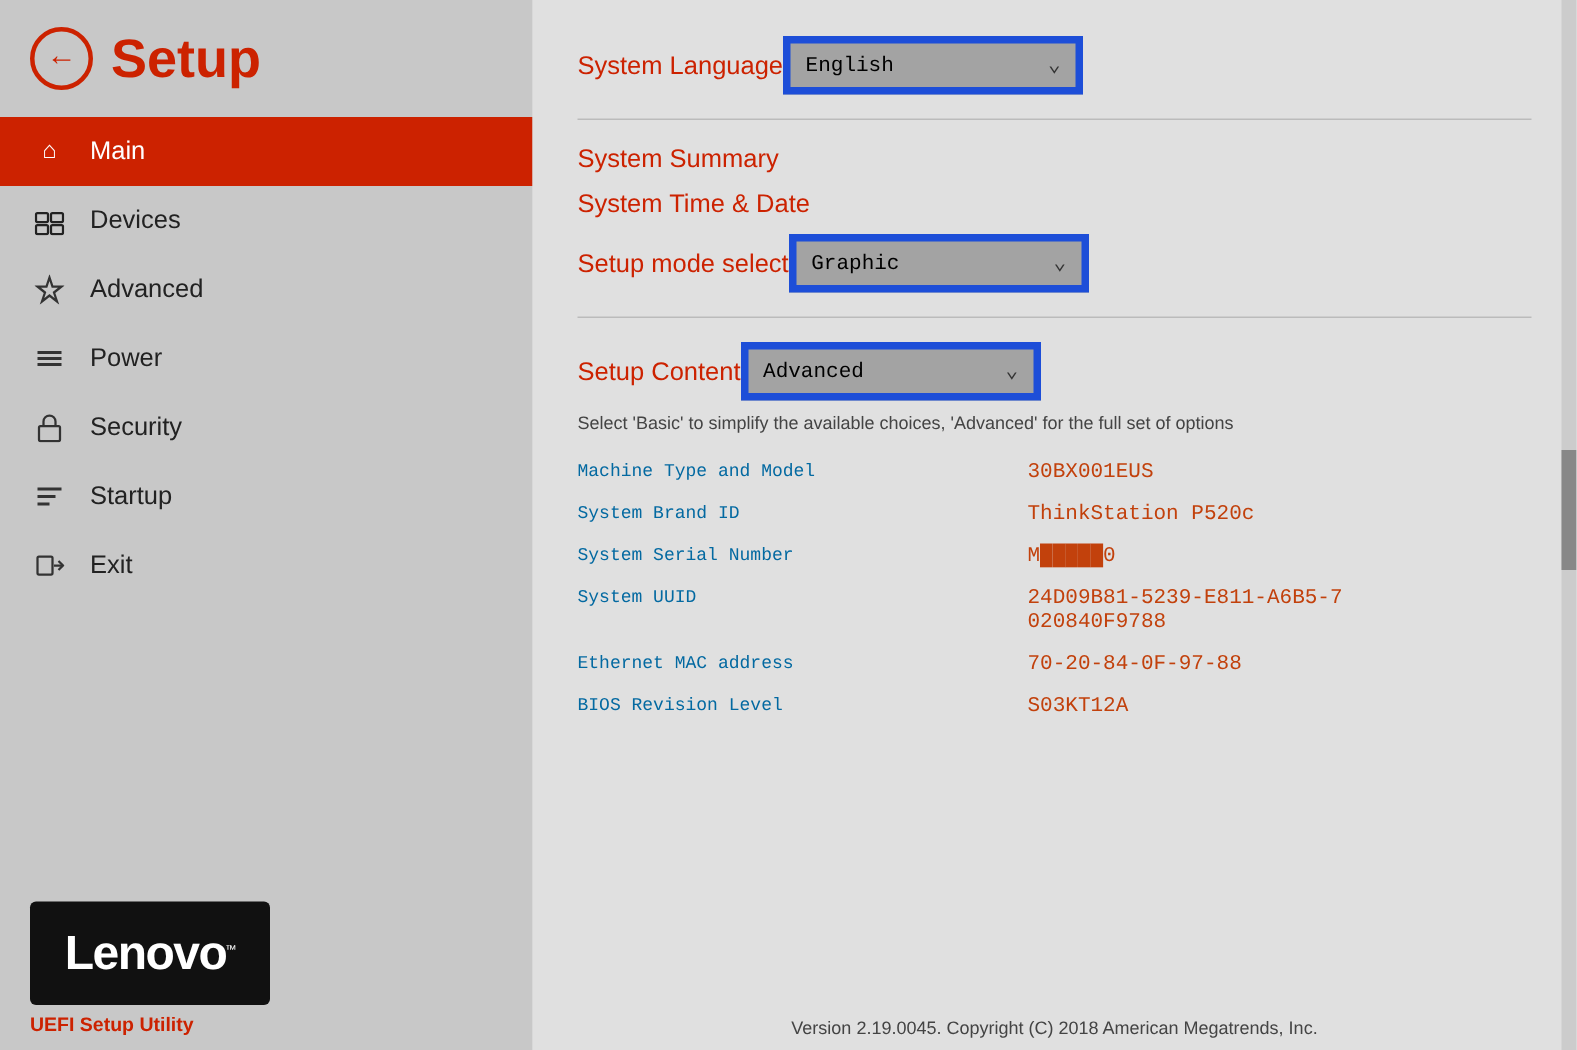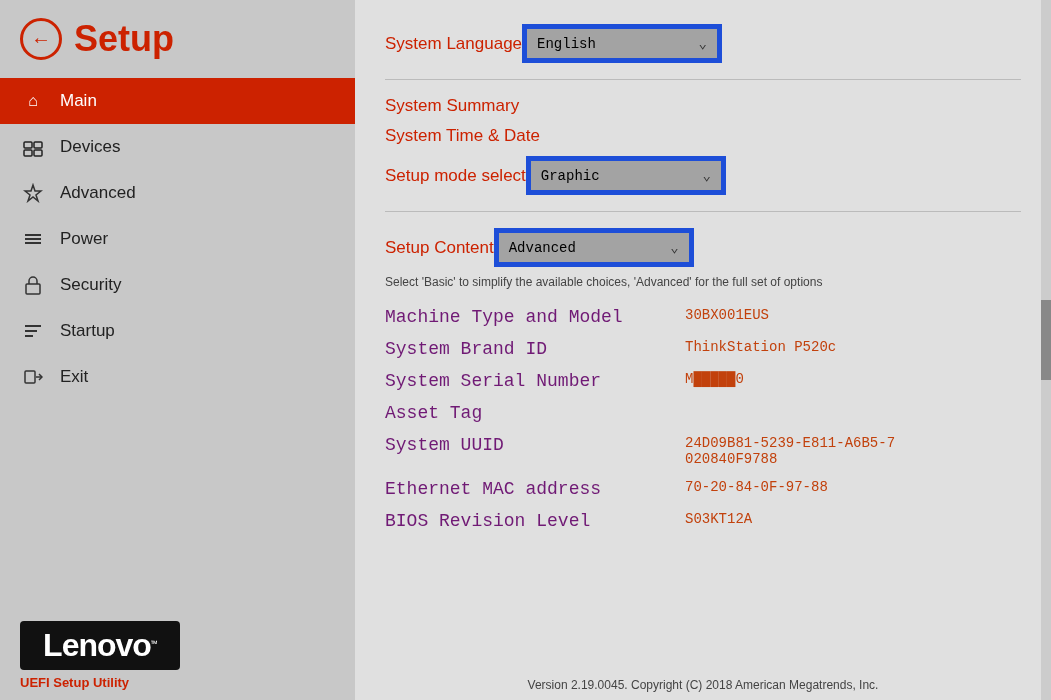--- a/index.html
+++ b/index.html
@@ -90,21 +90,21 @@
     }
 
     .lenovo-logo-box {
       background: #111;
       border-radius: 4px;
       padding: 10px 16px;
       display: inline-flex;
       align-items: center;
       justify-content: center;
       width: 160px;
-      height: 49px;
+      height: 69px;
     }
 
     .lenovo-text {
       color: white;
       font-size: 32px;
       font-weight: bold;
       font-family: Arial, sans-serif;
       letter-spacing: -1px;
     }
 
@@ -181,23 +181,23 @@
       margin-top: -8px;
     }
 
     .info-row {
       display: flex;
       align-items: flex-start;
       margin-bottom: 12px;
     }
 
     .info-key {
-      font-size: 18px;
+      font-size: 12px;
       font-family: 'Courier New', monospace;
-      color: #701a75;
+      color: #0369a1;
       width: 300px;
       min-width: 300px;
     }
 
     .info-val {
       font-size: 14px;
       font-family: 'Courier New', monospace;
       color: #c2410c;
     }
 
@@ -358,24 +358,20 @@
   </div>
   <div class="info-row">
     <span class="info-key">System Brand ID</span>
     <span class="info-val">ThinkStation P520c</span>
   </div>
   <div class="info-row">
     <span class="info-key">System Serial Number</span>
     <span class="info-val">M█████0</span>
   </div>
   <div class="info-row">
-    <span class="info-key">Asset Tag</span>
-    <span class="info-val"></span>
-  </div>
-  <div class="info-row">
     <span class="info-key">System UUID</span>
     <span class="info-val">24D09B81-5239-E811-A6B5-7<br>020840F9788</span>
   </div>
   <div class="info-row">
     <span class="info-key">Ethernet MAC address</span>
     <span class="info-val">70-20-84-0F-97-88</span>
   </div>
   <div class="info-row">
     <span class="info-key">BIOS Revision Level</span>
     <span class="info-val">S03KT12A</span>

